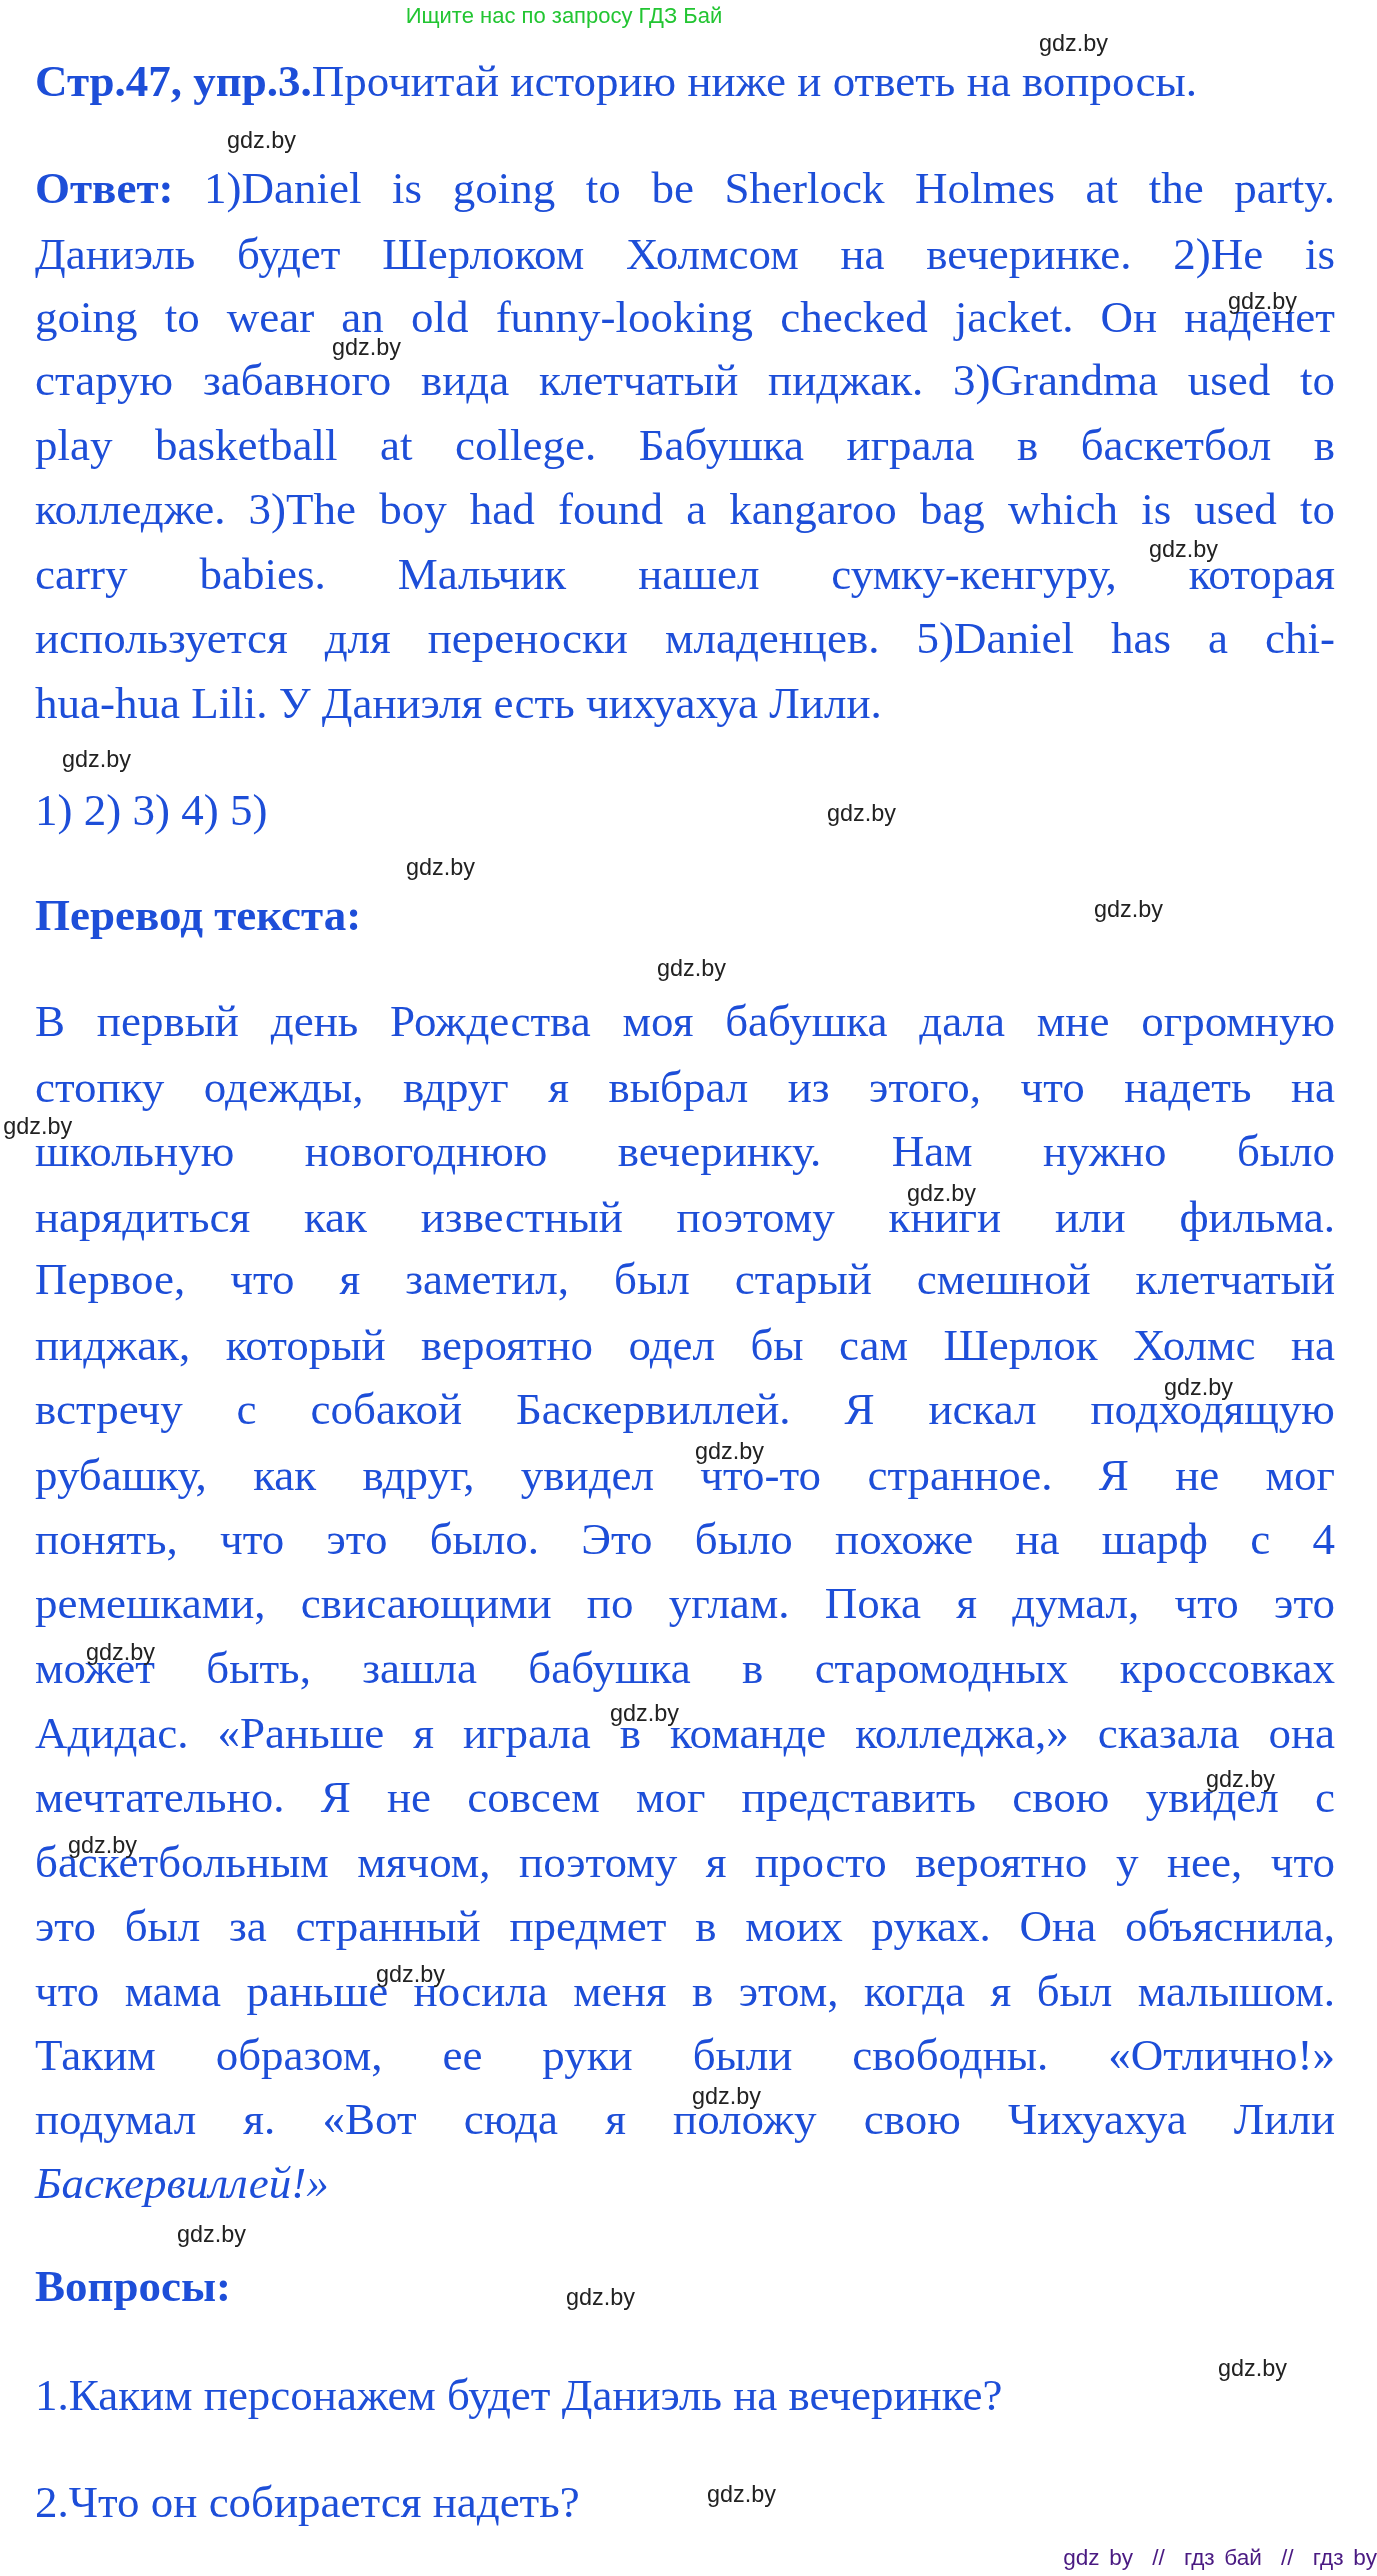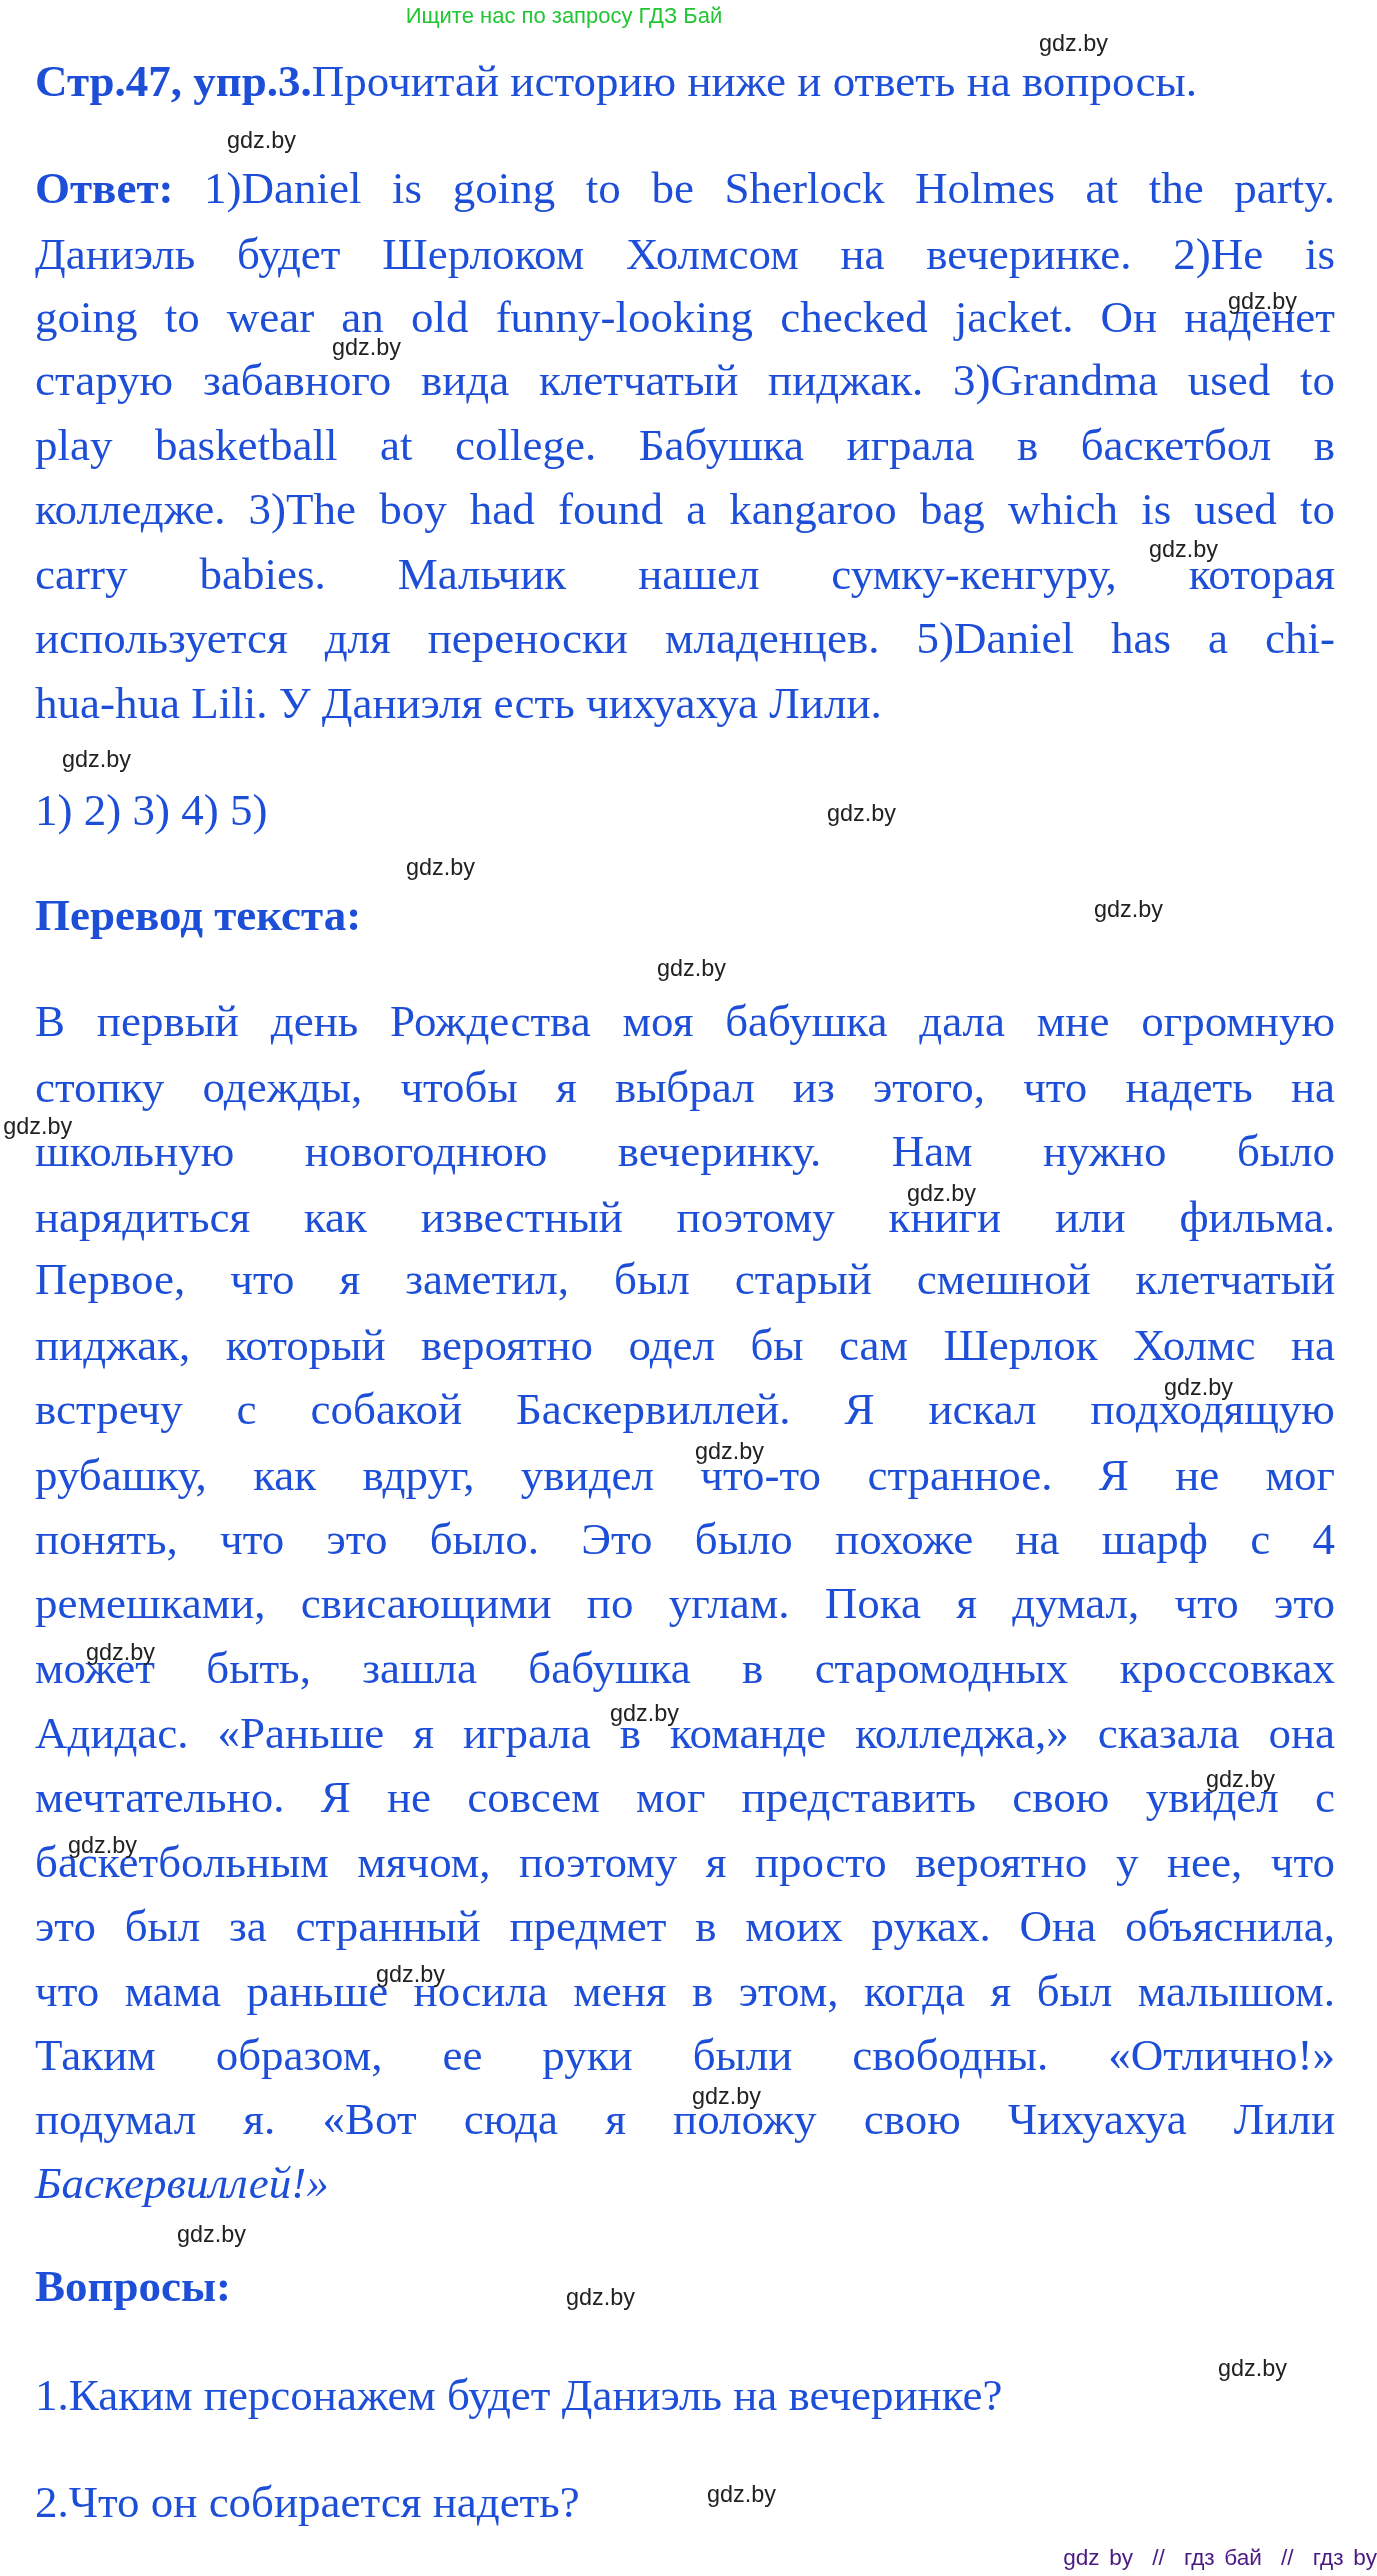--- a/index.html
+++ b/index.html
@@ -30,21 +30,21 @@
 <div class="line" style="top:413px;">play basketball at college. Бабушка играла в баскетбол в</div>
 <div class="line" style="top:477px;">колледже. 3)The boy had found a kangaroo bag which is used to</div>
 <div class="line" style="top:542px;">carry babies. Мальчик нашел сумку-кенгуру, которая</div>
 <div class="line" style="top:606px;">используется для переноски младенцев. 5)Daniel has a chi-</div>
 <div class="line left" style="top:671px;">hua-hua Lili. У Даниэля есть чихуахуа Лили.</div>
 
 <div class="line left" style="top:778px;">1) 2) 3) 4) 5)</div>
 
 <div class="line left b" style="top:883px;">Перевод текста:</div>
 <div class="line" style="top:989px;">В первый день Рождества моя бабушка дала мне огромную</div>
-<div class="line" style="top:1055px;">стопку одежды, чтобы я выбрал из этого, что надеть на</div>
+<div class="line" style="top:1055px;">стопку одежды, вдруг я выбрал из этого, что надеть на</div>
 <div class="line" style="top:1119px;">школьную новогоднюю вечеринку. Нам нужно было</div>
 <div class="line" style="top:1185px;">нарядиться как известный поэтому книги или фильма.</div>
 <div class="line" style="top:1247px;">Первое, что я заметил, был старый смешной клетчатый</div>
 <div class="line" style="top:1313px;">пиджак, который вероятно одел бы сам Шерлок Холмс на</div>
 <div class="line" style="top:1377px;">встречу с собакой Баскервиллей. Я искал подходящую</div>
 <div class="line" style="top:1443px;">рубашку, как вдруг, увидел что-то странное. Я не мог</div>
 <div class="line" style="top:1507px;">понять, что это было. Это было похоже на шарф с 4</div>
 <div class="line" style="top:1571px;">ремешками, свисающими по углам. Пока я думал, что это</div>
 <div class="line" style="top:1636px;">может быть, зашла бабушка в старомодных кроссовках</div>
 <div class="line" style="top:1701px;">Адидас. «Раньше я играла в команде колледжа,» сказала она</div>

